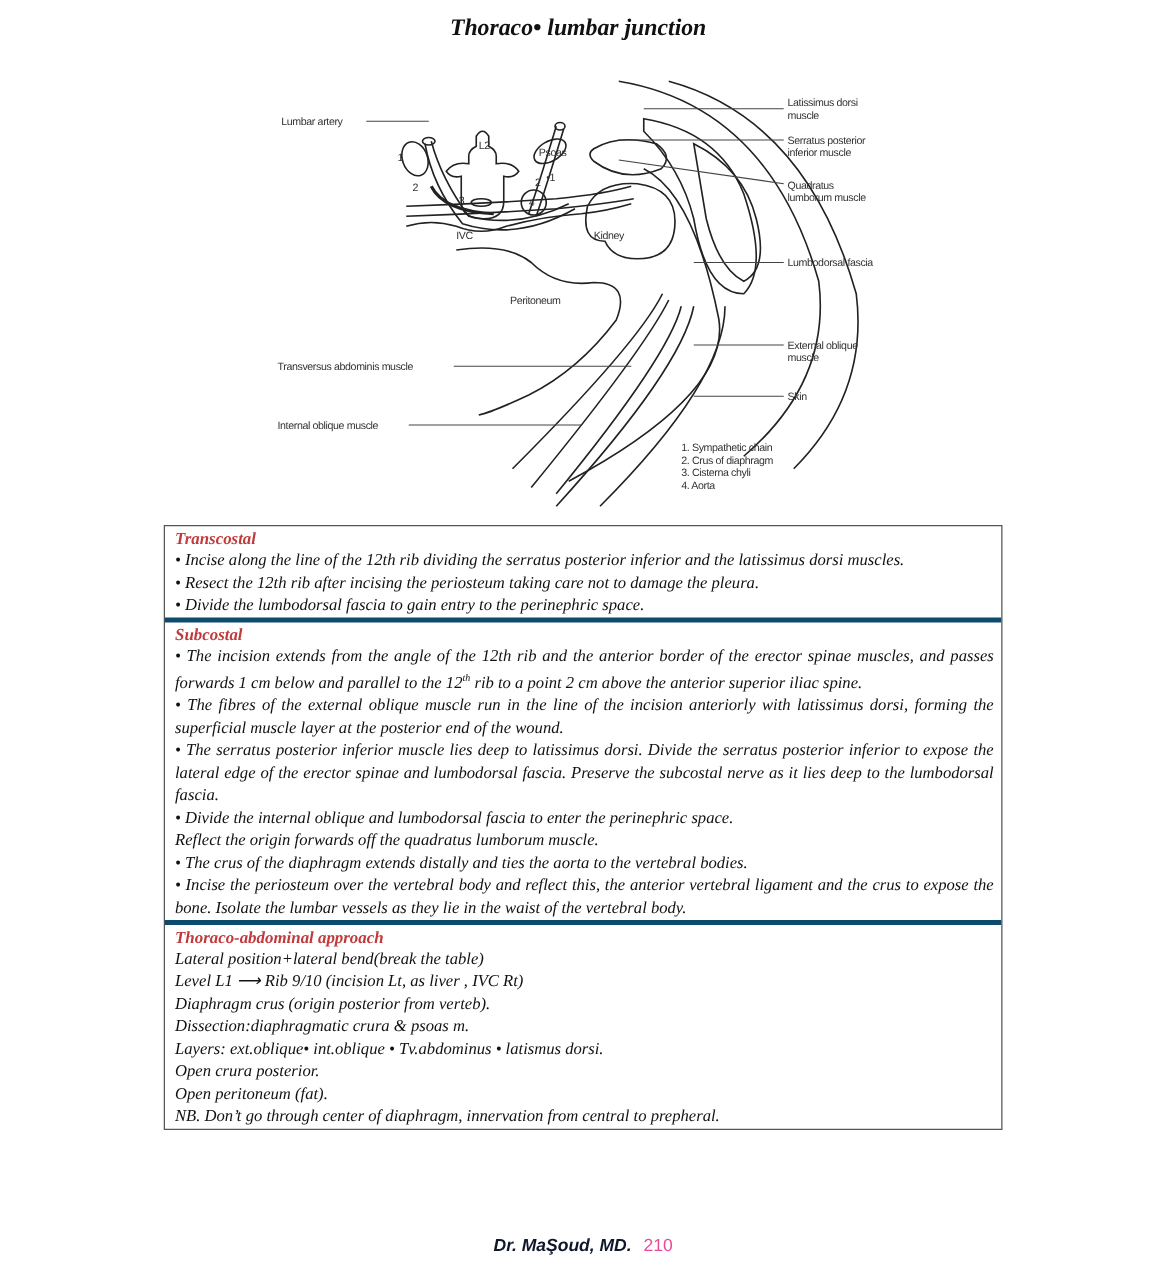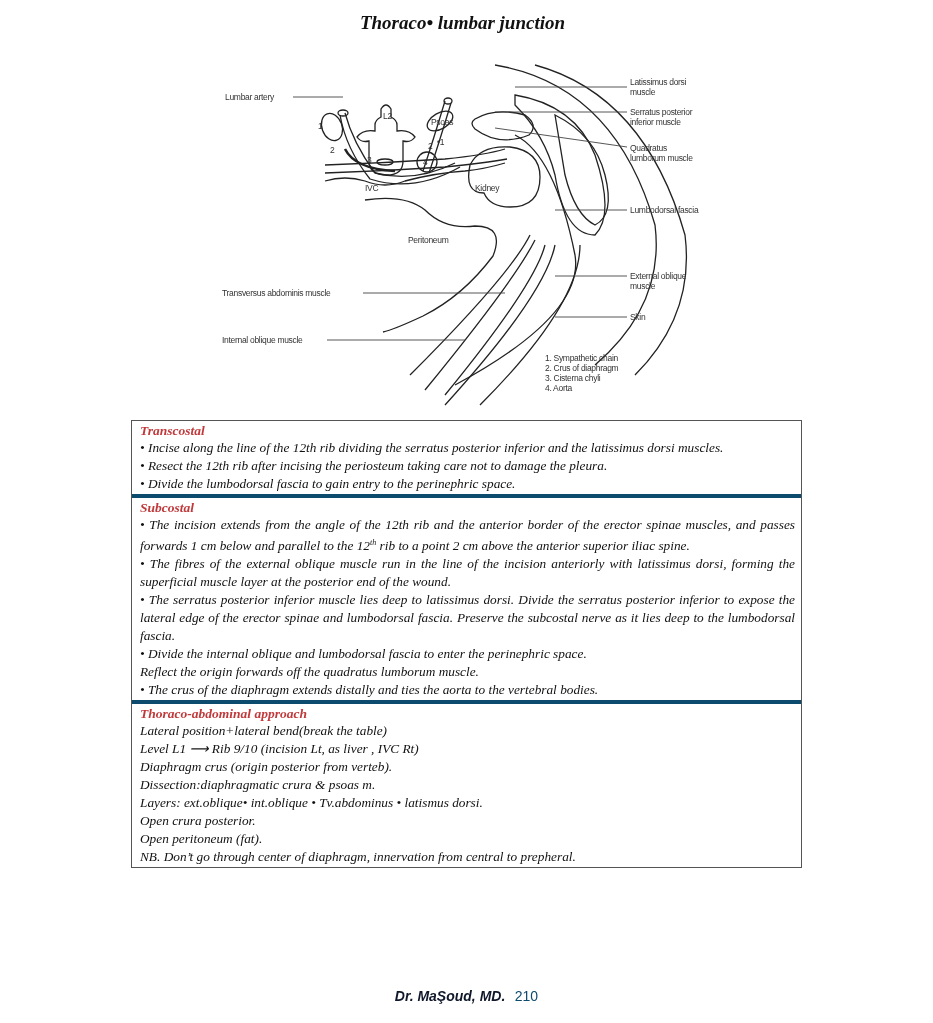--- a/index.html
+++ b/index.html
@@ -8,21 +8,21 @@
   .figure { position: absolute; left: 215px; top: 55px; width: 520px; height: 360px; }
   .figure svg { width: 520px; height: 360px; display: block; }
   .lbl { font-family: "Liberation Sans", sans-serif; font-size: 8.5px; fill: #333; letter-spacing: -0.3px; }
   .table { position: absolute; left: 131px; top: 420px; width: 671px; border: 1px solid #555; box-sizing: border-box; }
   .sec { border-bottom: 4px solid #0c4a6e; padding: 1px 6px 1px 8px; }
   .sec:last-child { border-bottom: none; }
   .sec-h { color: #c0393b; font-weight: bold; font-style: italic; font-size: 13.5px; line-height: 17px; }
   .line { font-style: italic; font-size: 13.3px; line-height: 18px; text-align: justify; }
   .footer { position: absolute; top: 988px; left: 0; width: 933px; text-align: center; font-size: 14px; }
   .footer .author { color: #0f172a; font-weight: bold; font-style: italic; font-family: "Liberation Sans", sans-serif; }
-  .footer .page { font-family: "Liberation Sans", sans-serif; color: #0c4a6e; margin-left: 6px; }
+  .footer .page { font-family: "Liberation Sans", sans-serif; color: #ec4899; margin-left: 6px; }
   sup { font-size: 8px; }
 </style>
 </head>
 <body>
 
 <div class="title">Thoraco• lumbar junction</div>
 
 <div class="figure">
   <svg viewBox="0 0 520 360" xmlns="http://www.w3.org/2000/svg">
     <g fill="none" stroke="#222" stroke-width="1.3">
@@ -118,20 +118,21 @@
     <div class="line">• Divide the lumbodorsal fascia to gain entry to the perinephric space.</div>
   </div>
   <div class="sec">
     <div class="sec-h">Subcostal</div>
     <div class="line"><span>• The incision extends from the angle of the 12th rib and the anterior border of the erector spinae muscles, and passes forwards 1 cm below and parallel to the 12</span><sup>th</sup><span> rib to a point 2 cm above the anterior superior iliac spine.</span></div>
     <div class="line">• The fibres of the external oblique muscle run in the line of the incision anteriorly with latissimus dorsi, forming the superficial muscle layer at the posterior end of the wound.</div>
     <div class="line">• The serratus posterior inferior muscle lies deep to latissimus dorsi. Divide the serratus posterior inferior to expose the lateral edge of the erector spinae and lumbodorsal fascia. Preserve the subcostal nerve as it lies deep to the lumbodorsal fascia.</div>
     <div class="line">• Divide the internal oblique and lumbodorsal fascia to enter the perinephric space.</div>
     <div class="line">Reflect the origin forwards off the quadratus lumborum muscle.</div>
     <div class="line">• The crus of the diaphragm extends distally and ties the aorta to the vertebral bodies.</div>
+    <div class="line">• Incise the periosteum over the vertebral body and reflect this, the anterior vertebral ligament and the crus to expose the bone. Isolate the lumbar vessels as they lie in the waist of the vertebral body.</div>
   </div>
   <div class="sec">
     <div class="sec-h">Thoraco-abdominal approach</div>
     <div class="line">Lateral position+lateral bend(break the table)</div>
     <div class="line">Level L1 ⟶  Rib 9/10 (incision Lt, as liver , IVC Rt)</div>
     <div class="line">Diaphragm crus (origin posterior from verteb).</div>
     <div class="line">Dissection:diaphragmatic crura &amp; psoas m.</div>
     <div class="line">Layers: ext.oblique• int.oblique • Tv.abdominus • latismus dorsi.</div>
     <div class="line">Open crura posterior.</div>
     <div class="line">Open peritoneum (fat).</div>

